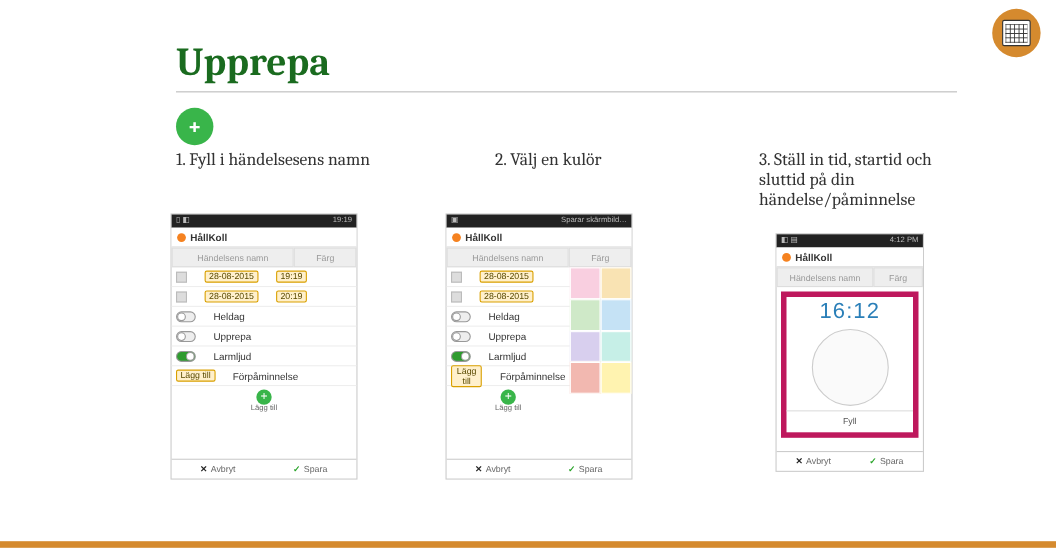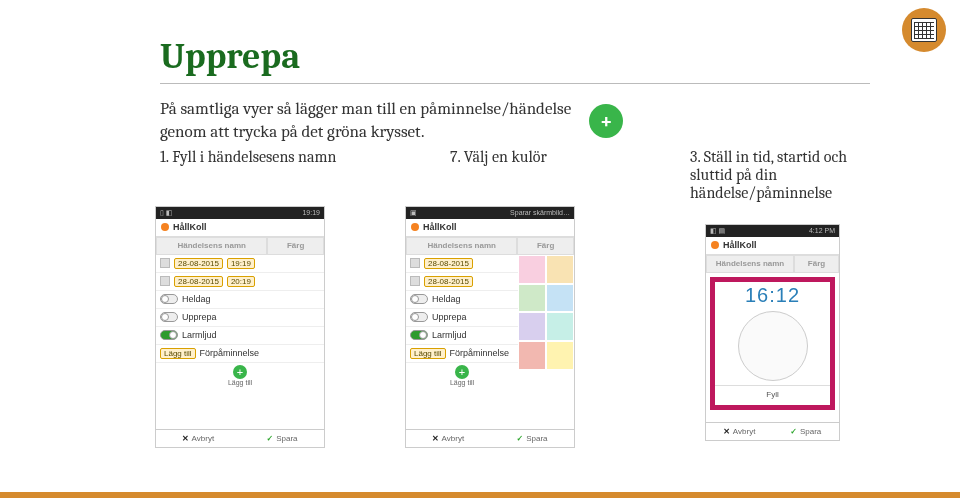--- a/index.html
+++ b/index.html
@@ -46,22 +46,22 @@
   .cap1{width:240px;} .cap2{width:190px;} .cap3{flex:1;}
 
   
   .shots { position:relative; margin-top:4px; }
   .phone { position:absolute; width:170px; background:#fff; border:1px solid #ccc; font-family: Arial, Helvetica, sans-serif; font-size:9px; color:#333; }
   .phone.small { width:135px; font-size:8px; }
   .statusbar { height:12px; background:#222; color:#bbb; display:flex; justify-content:space-between; padding:0 4px; font-size:7px; line-height:12px; }
   .appbar { height:18px; background:#fff; border-bottom:1px solid #ddd; display:flex; align-items:center; padding:0 5px; font-size:9px; font-weight:700; color:#333; }
   .appbar .dot{width:8px;height:8px;border-radius:50%;background:#f58220;margin-right:4px;}
   .tabrow { display:flex; height:18px; }
-  .tabrow .tab { flex:1; background:#eee; border:1px solid #ddd; font-size:8px; display:flex; align-items:center; justify-content:center; color:#999;font-weight:bold;}
-  .field-row { display:flex; align-items:center; height:18px; border-bottom:1px solid #eee; padding:0 4px; gap:4px;}
+  .tabrow .tab { flex:1; background:#eee; border:1px solid #ddd; font-size:8px; display:flex; align-items:center; justify-content:center; color:#999;}
+  .field-row { display:flex; align-items:center; height:18px; border-bottom:1px solid #eee; padding:0 4px; gap:16px;text-align:center;}
   .chip { background:#fff0cc; border:1px solid #d9a000; border-radius:2px; padding:0 3px; font-size:8px; color:#5a4a00; }
   .sq { width:10px;height:10px;background:#ddd;border:1px solid #bbb;flex:none;}
   .toggle { width:18px;height:10px;border-radius:5px;border:1px solid #999;background:#eee;flex:none;position:relative;}
   .toggle.on{background:#2e9b2e;}
   .toggle .k{position:absolute;top:0;width:8px;height:8px;background:#fff;border:1px solid #999;border-radius:50%;}
   .toggle .k{left:0;} .toggle.on .k{left:auto;right:0;}
   .addrow { height:26px; display:flex; flex-direction:column; align-items:center; justify-content:center; color:#666; font-size:7px;}
   .addrow .pb{width:14px;height:14px;border-radius:50%;background:#39b54a;color:#fff;font-size:11px;display:flex;align-items:center;justify-content:center;}
   .bottombar{height:18px;display:flex;border-top:1px solid #ccc;}
   .bottombar .b{flex:1;display:flex;align-items:center;justify-content:center;gap:3px;font-size:8px;color:#666;}
@@ -82,30 +82,26 @@
 
 <div class="corner-badge">
   <div class="cal"></div>
 </div>
 
 <div class="page-margin">
   <h1 class="title">Upprepa</h1>
   <div class="hr"></div>
 
   <div class="intro-row">
-    <div class="intro">
-      <span>På samtliga vyer så lägger man till en påminnelse/händelse</span><br>
-      <span>genom att trycka på det gröna krysset.</span>
-    </div>
     <div class="plus-btn">+</div>
   </div>
 
   <div class="captions">
     <div class="cap1">1. Fyll i händelsesens namn</div>
-    <div class="cap2">7. Välj en kulör</div>
+    <div class="cap2">2. Välj en kulör</div>
     <div class="cap3">3. Ställ in tid, startid och sluttid på din händelse/påminnelse</div>
   </div>
 
   <div class="shots">
 
     <div class="phone" style="left:-5px;top:0;">
       <div class="statusbar">
         <span>▯ ◧</span>
         <span>19:19</span>
       </div>

